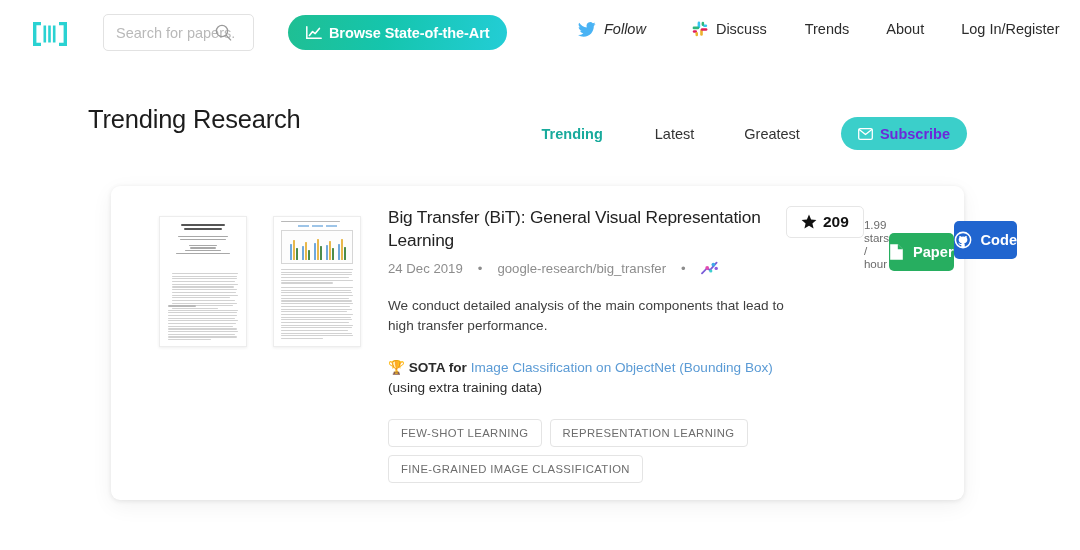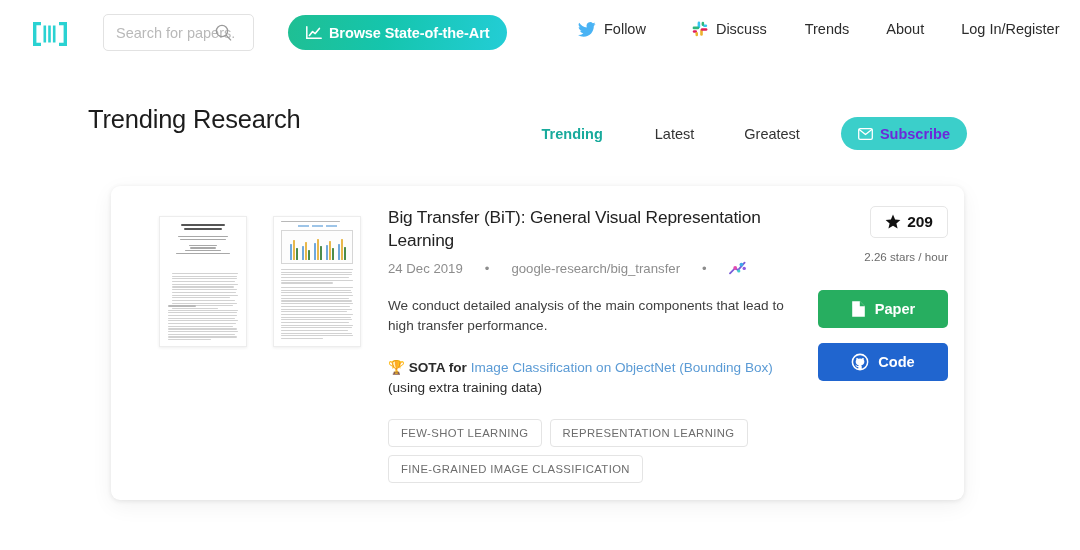--- a/index.html
+++ b/index.html
@@ -54,21 +54,21 @@
   .nav-links {
     position: absolute; left: 578px; top: 21px;
     display: flex; align-items: center;
   }
   .nav-link {
     display: flex; align-items: center; gap: 8px;
     color: #2c2c2c; font-size: 14.5px;
     text-decoration: none; cursor: pointer;
     white-space: nowrap;
   }
-  .nav-gap-1 { margin-right: 46px; }
+  .nav-gap-1 { margin-right: 46px; font-style: italic; }
   .nav-gap-2 { margin-right: 38px; }
   .nav-gap-3 { margin-right: 37px; }
   .nav-gap-4 { margin-right: 37px; }
 
   
   .page-title {
     position: absolute; left: 88px; top: 105px;
     font-size: 25.5px; font-weight: 400; color: #1c1c1c;
     letter-spacing: -0.2px;
   }
@@ -149,21 +149,21 @@
     position: absolute; left: 277px; top: 20px;
     width: 410px;
   }
   .paper-title {
     font-size: 17.3px; font-weight: 400; color: #222;
     line-height: 1.32; letter-spacing: -0.15px;
   }
   .paper-meta {
     margin-top: 9px;
     font-size: 13.2px; color: #8d8d8d;
-    display: flex; align-items: center; gap: 22px; flex-wrap: wrap;
+    display: flex; align-items: center; gap: 15px; flex-wrap: wrap;
   }
   .paper-abstract {
     margin-top: 20px;
     font-size: 13.6px; color: #3f3f3f; line-height: 1.52;
   }
   .sota-row {
     margin-top: 21px;
     font-size: 13.6px; color: #2b2b2b; line-height: 1.5;
   }
   .sota-label { font-weight: 600; color: #2b2b2b; }
@@ -174,23 +174,23 @@
   .tag {
     border: 1px solid #e4e4e4; border-radius: 4px;
     background: #fff;
     padding: 7px 12px;
     font-size: 11.3px; color: #6d6d6d;
     letter-spacing: 0.4px; white-space: nowrap;
     cursor: pointer;
   }
 
   .card-side {
-    position: absolute; right: 16px; top: 20px;
+    position: absolute; right: 8px; top: 20px;
     width: 170px;
-    display: flex; flex-direction: column; align-items: flex-end;
+    display: flex; flex-direction: row; align-items: flex-start;
   }
   .star-badge {
     border: 1px solid #e6e6e6; border-radius: 5px;
     background: #fff;
     padding: 6px 14px;
     display: flex; align-items: center; gap: 6px;
     font-size: 15.5px; font-weight: 700; color: #111;
     cursor: pointer;
   }
   .star-rate { margin-top: 12px; font-size: 11.6px; color: #6b6b6b; }
@@ -461,21 +461,21 @@
 
   <div class="card-side">
     <div class="star-badge">
       <span>
         <svg width="16" height="16" viewBox="0 0 16 16">
           <path d="M8 0.6 L10.1 5.5 L15.4 5.95 L11.4 9.45 L12.6 14.6 L8 11.85 L3.4 14.6 L4.6 9.45 L0.6 5.95 L5.9 5.5 Z" fill="#111"></path>
         </svg>
       </span>
       <span>209</span>
     </div>
-    <div class="star-rate">2.26 stars / hour</div>
+    <div class="star-rate">1.99 stars / hour</div>
 
     <button class="btn-paper">
       <span>
         <svg width="15" height="18" viewBox="0 0 15 18">
           <path d="M1.2 1.2 h7.6 l5 5 v10.6 h-12.6 Z" fill="#fff"></path>
           <path d="M8.8 1.2 v5 h5" fill="#27ae60"></path>
         </svg>
       </span>
       <span>Paper</span>
     </button>

